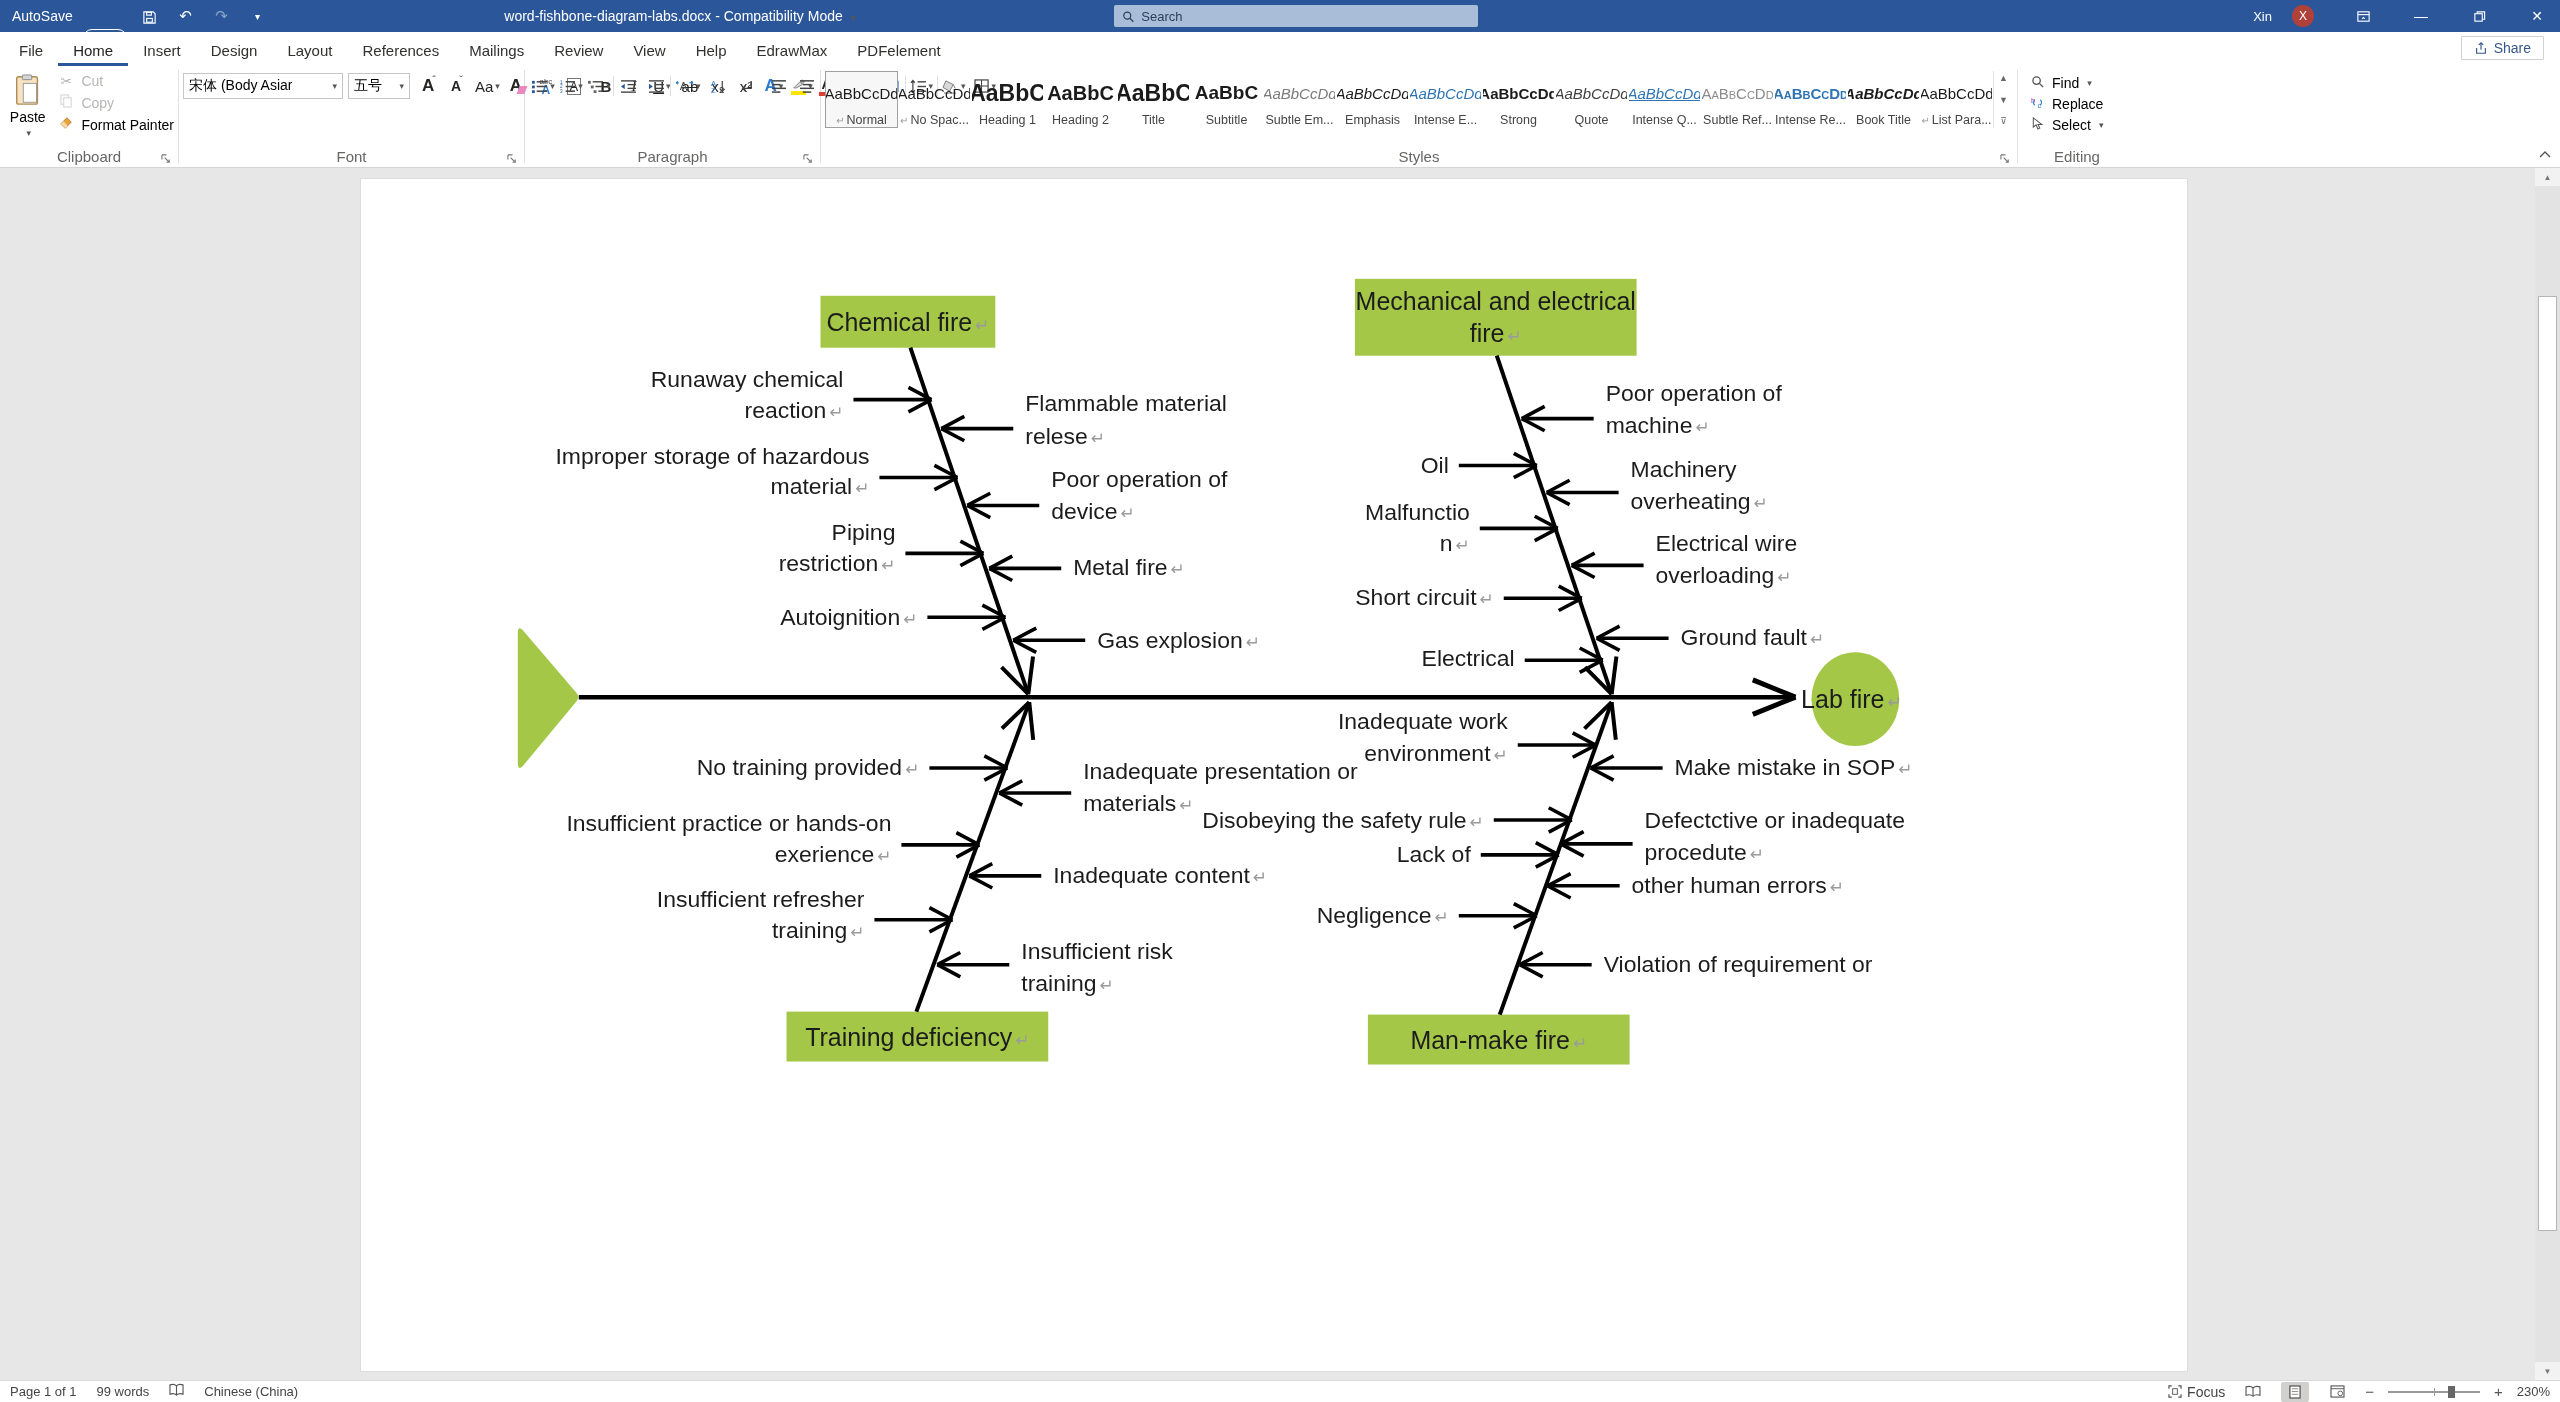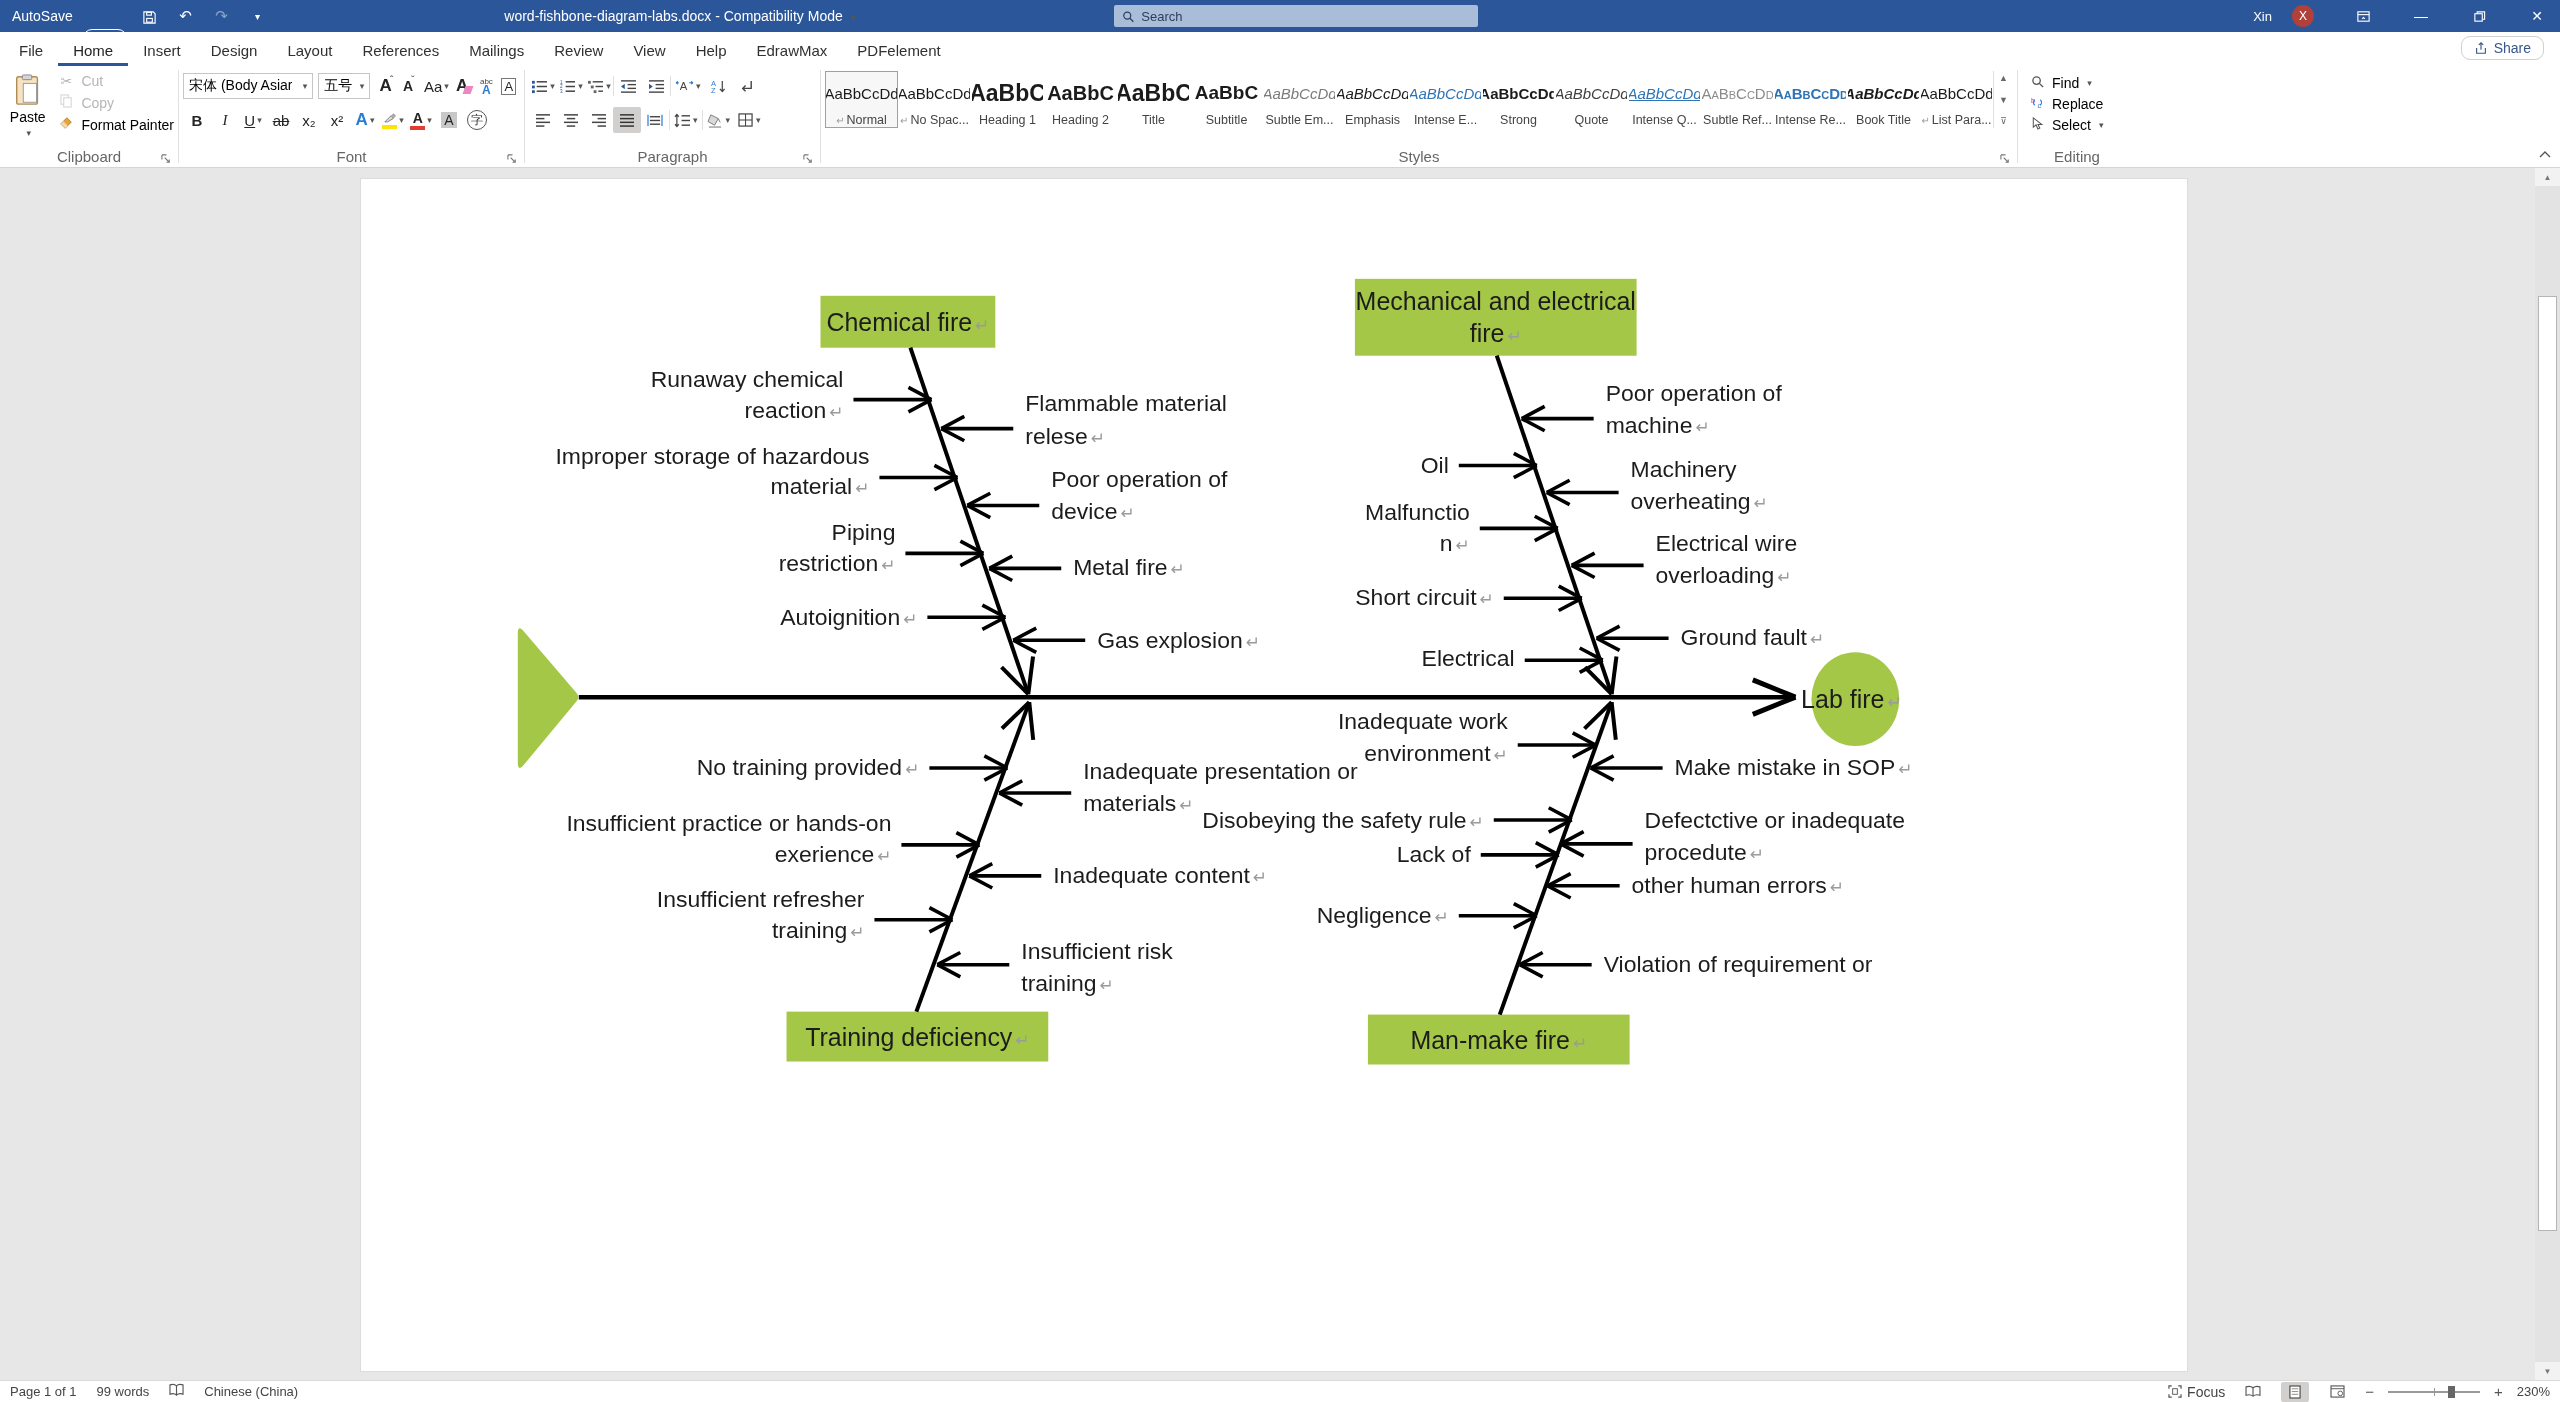--- a/index.html
+++ b/index.html
@@ -28,31 +28,31 @@
   .avatar { width:22px; height:22px; border-radius:50%; background:#b0413a; color:#fff; display:flex;
             align-items:center; justify-content:center; font-size:12px; margin-right:14px; }
   .winbtn { width:46px; height:32px; display:flex; align-items:center; justify-content:center; font-size:14px; }
 
   
   .tabrow { position:absolute; top:32px; left:0; right:0; height:34px; background:#fff; display:flex;
             align-items:stretch; padding-left:4px; }
   .tab { padding:8px 15px 6px; font-size:15px; color:#323130; display:flex; align-items:center; }
   .tab.active { color:#252423; box-shadow: inset 0 -3px 0 #2b579a; }
   .share-btn { position:absolute; right:16px; top:4px; display:flex; align-items:center; gap:6px;
-               border:1px solid #d0d0d0; border-radius:9px; padding:3px 12px; font-size:14px; color:#38578a; }
+               border:1px solid #d0d0d0; border-radius:1px; padding:3px 12px; font-size:14px; color:#38578a; }
 
   
   .ribbon { position:absolute; top:66px; left:0; right:0; height:102px; background:#fff;
             border-bottom:1px solid #d5d5d5; display:flex; }
   .rgroup { position:relative; padding:5px 4px 18px; flex:none; }
   .gbody { display:flex; height:100%; }
   .glabel { position:absolute; bottom:2px; left:0; right:0; text-align:center; font-size:15px; color:#676665; }
   .launcher { position:absolute; bottom:4px; right:5px; width:12px; height:12px; }
   .vsep { width:1px; background:#e1e0df; margin:4px 0; flex:none; }
-  .rowscol { display:flex; flex-direction:column; justify-content:flex-start; gap:4px; }
+  .rowscol { display:flex; flex-direction:row; justify-content:flex-start; gap:4px; }
   .row { display:flex; align-items:center; height:30px; }
   .rbtn, .ibtn { display:flex; align-items:center; color:#252423; }
   .ibtn { width:28px; height:26px; justify-content:center; font-size:15px; border-radius:2px; }
   .ibtn.wide { width:auto; padding:0 4px; }
   .pressed { background:#d2d0ce; }
   .disabled { color:#b8b6b4 !important; }
   .disabled svg { opacity:.4; }
   .caret { font-size:9px; color:#555; margin-left:2px; }
   .combo { border:1px solid #c8c6c4; height:26px; display:flex; align-items:center; justify-content:space-between;
            padding:0 5px; font-size:14px; margin-right:5px; background:#fff; }

